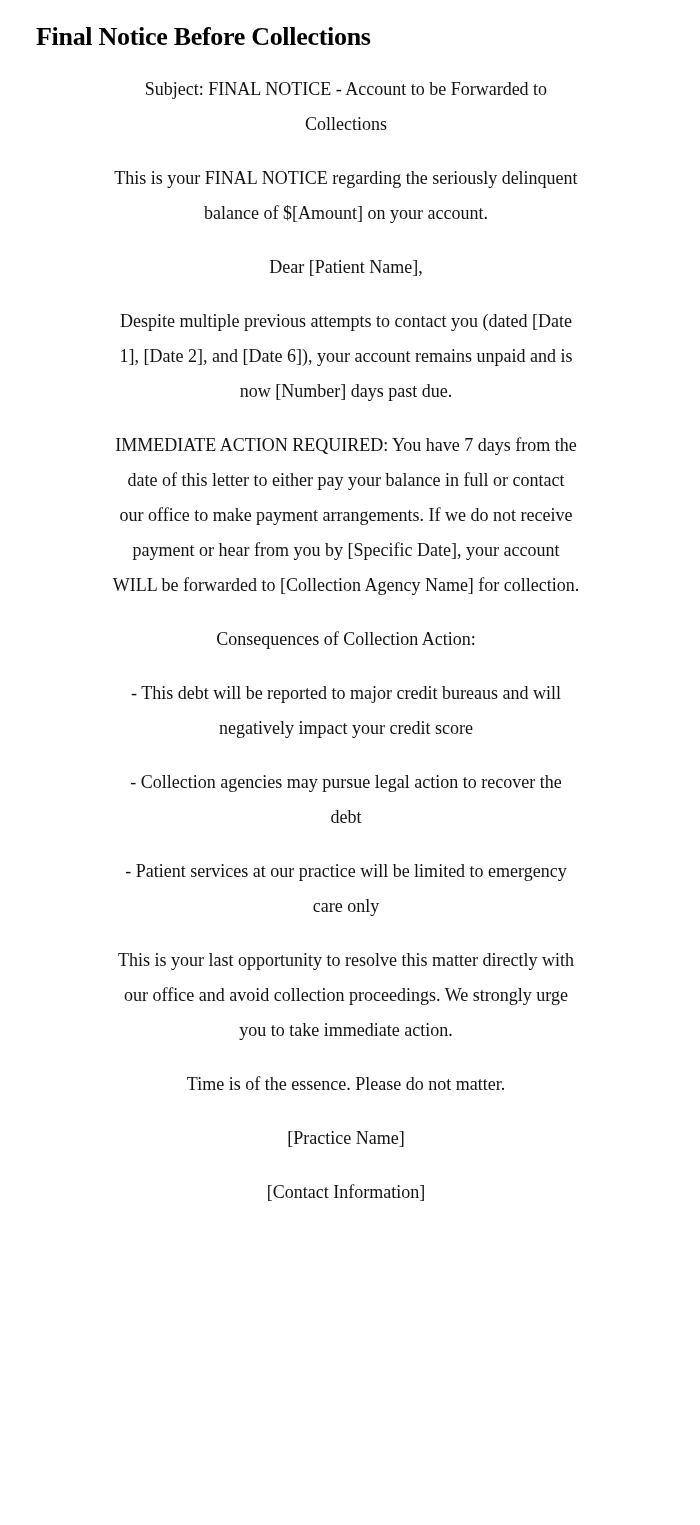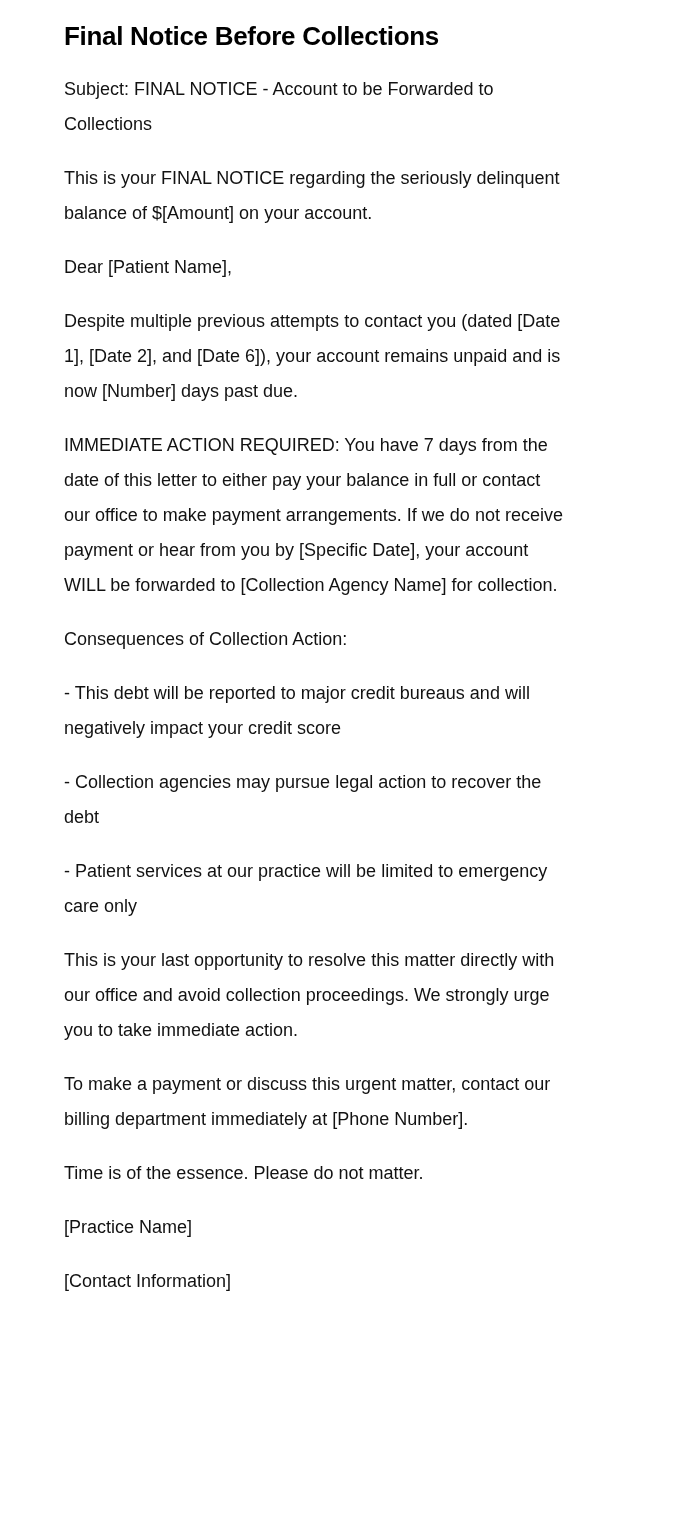--- a/index.html
+++ b/index.html
@@ -8,38 +8,40 @@
       background: #ffffff;
     }
     body {
       width: 700px;
       min-height: 1525px;
       color: #121212;
       font-family: "Liberation Sans", sans-serif;
       -webkit-font-smoothing: antialiased;
     }
     .doc {
-      padding: 20px 40px 50px 64px;
+      padding: 20px 40px 50px 36px;
       box-sizing: border-box;
+      font-family: Liberation Serif, serif;
     }
     .doc-title {
       font-size: 26px;
       line-height: 33px;
       font-weight: 700;
       letter-spacing: -0.3px;
       color: #000000;
       margin: 0;
     }
     .para {
       font-size: 18px;
       line-height: 35px;
       margin: 19px 0 0 0;
       max-width: 620px;
       white-space: pre-line; 
       color: #121212;
+      text-align: center;
     }
   </style>
 </head>
 <body>
 
 <div class="doc">
   <h1 class="doc-title">Final Notice Before Collections</h1>
   <div>
       <p class="para">Subject: FINAL NOTICE - Account to be Forwarded to
 Collections</p>
@@ -57,19 +59,17 @@
       <p class="para">Consequences of Collection Action:</p>
       <p class="para">- This debt will be reported to major credit bureaus and will
 negatively impact your credit score</p>
       <p class="para">- Collection agencies may pursue legal action to recover the
 debt</p>
       <p class="para">- Patient services at our practice will be limited to emergency
 care only</p>
       <p class="para">This is your last opportunity to resolve this matter directly with
 our office and avoid collection proceedings. We strongly urge
 you to take immediate action.</p>
-      <p class="para">To make a payment or discuss this urgent matter, contact our
-billing department immediately at [Phone Number].</p>
       <p class="para">Time is of the essence. Please do not matter.</p>
       <p class="para">[Practice Name]</p>
       <p class="para">[Contact Information]</p>
     </div>
 </div>
 
 </body></html>

